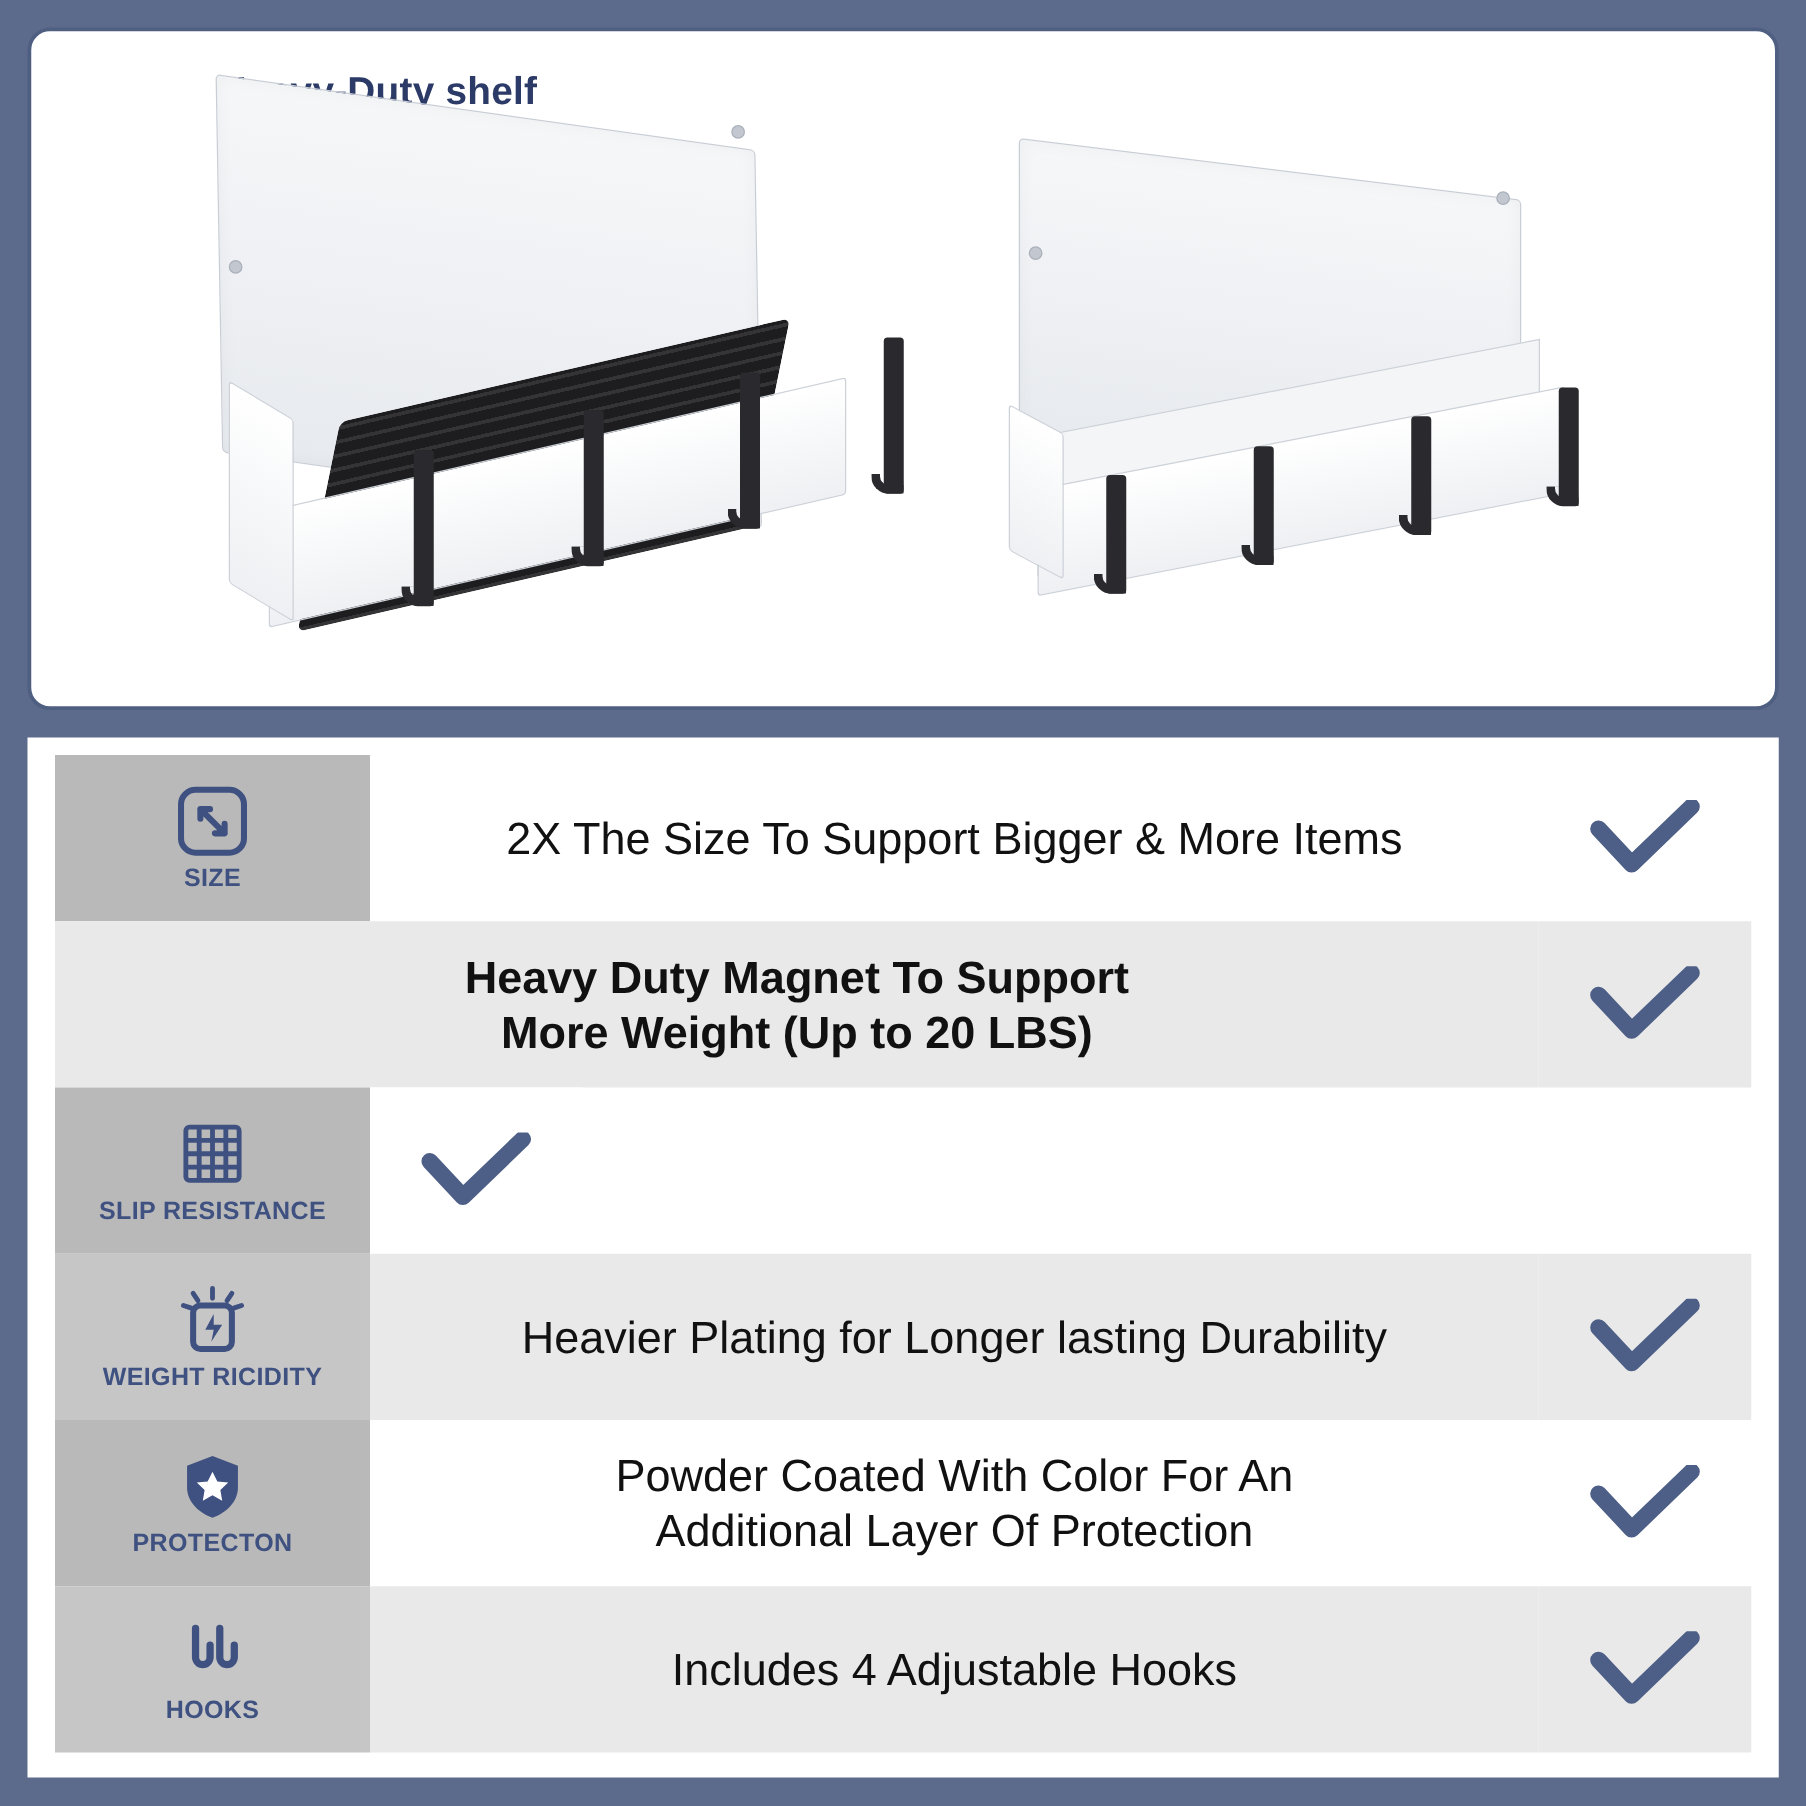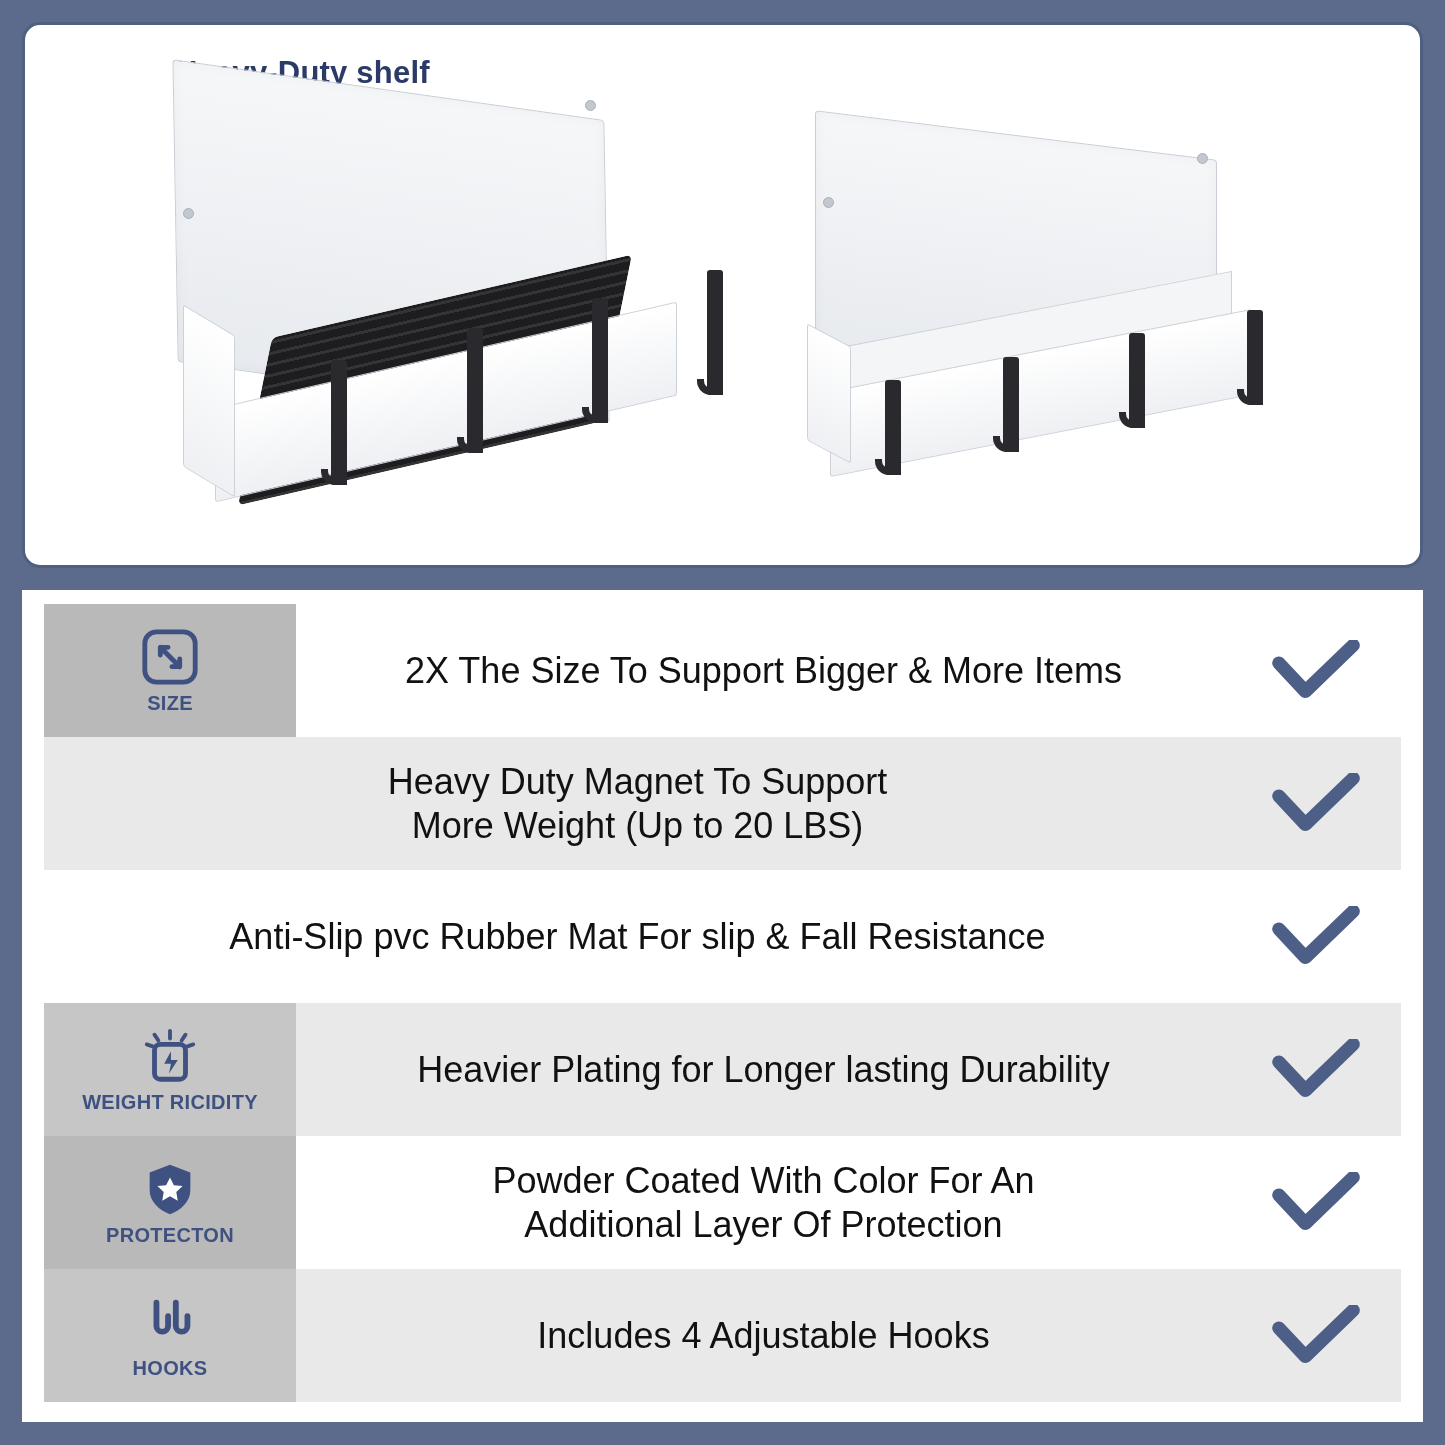--- a/index.html
+++ b/index.html
@@ -212,31 +212,39 @@
       </div>
       <div class="text-cell">2X The Size To Support Bigger &amp; More Items</div>
       <div class="check-cell">
         <svg class="check" viewBox="0 0 100 70">
           <path d="M8 26 L38 58 L92 6" fill="none" stroke="#4d5f86" stroke-width="15" stroke-linecap="round" stroke-linejoin="round"></path>
         </svg>
       </div>
     </div>
 
     <div class="frow row-shade-b">
-      <div class="text-cell" style="white-space:pre-line;">Heavy Duty Magnet To Support
+      <div class="text-cell" style="white-space:pre-line;font-weight:bold;">Heavy Duty Magnet To Support
 More Weight (Up to 20 LBS)</div>
       <div class="check-cell">
         <svg class="check" viewBox="0 0 100 70">
           <path d="M8 26 L38 58 L92 6" fill="none" stroke="#4d5f86" stroke-width="15" stroke-linecap="round" stroke-linejoin="round"></path>
         </svg>
       </div>
     </div>
 
     <div class="frow row-shade-a">
-      <div class="text-cell">Anti-Slip pvc Rubber Mat For slip &amp; Fall Resistance</div>
+      <div class="icon-cell">
+        <div class="ficon">
+          <svg viewBox="0 0 64 64" width="62" height="62">
+            <rect x="10" y="10" width="44" height="44" rx="3" fill="none" stroke="#3f5180" stroke-width="4"></rect>
+            <path d="M21 10 V54 M32 10 V54 M43 10 V54 M10 21 H54 M10 32 H54 M10 43 H54" stroke="#3f5180" stroke-width="4"></path>
+          </svg>
+        </div>
+        <div class="flabel">SLIP RESISTANCE</div>
+      </div>
       <div class="check-cell">
         <svg class="check" viewBox="0 0 100 70">
           <path d="M8 26 L38 58 L92 6" fill="none" stroke="#4d5f86" stroke-width="15" stroke-linecap="round" stroke-linejoin="round"></path>
         </svg>
       </div>
     </div>
 
     <div class="frow row-shade-b">
       <div class="icon-cell">
         <div class="ficon">

